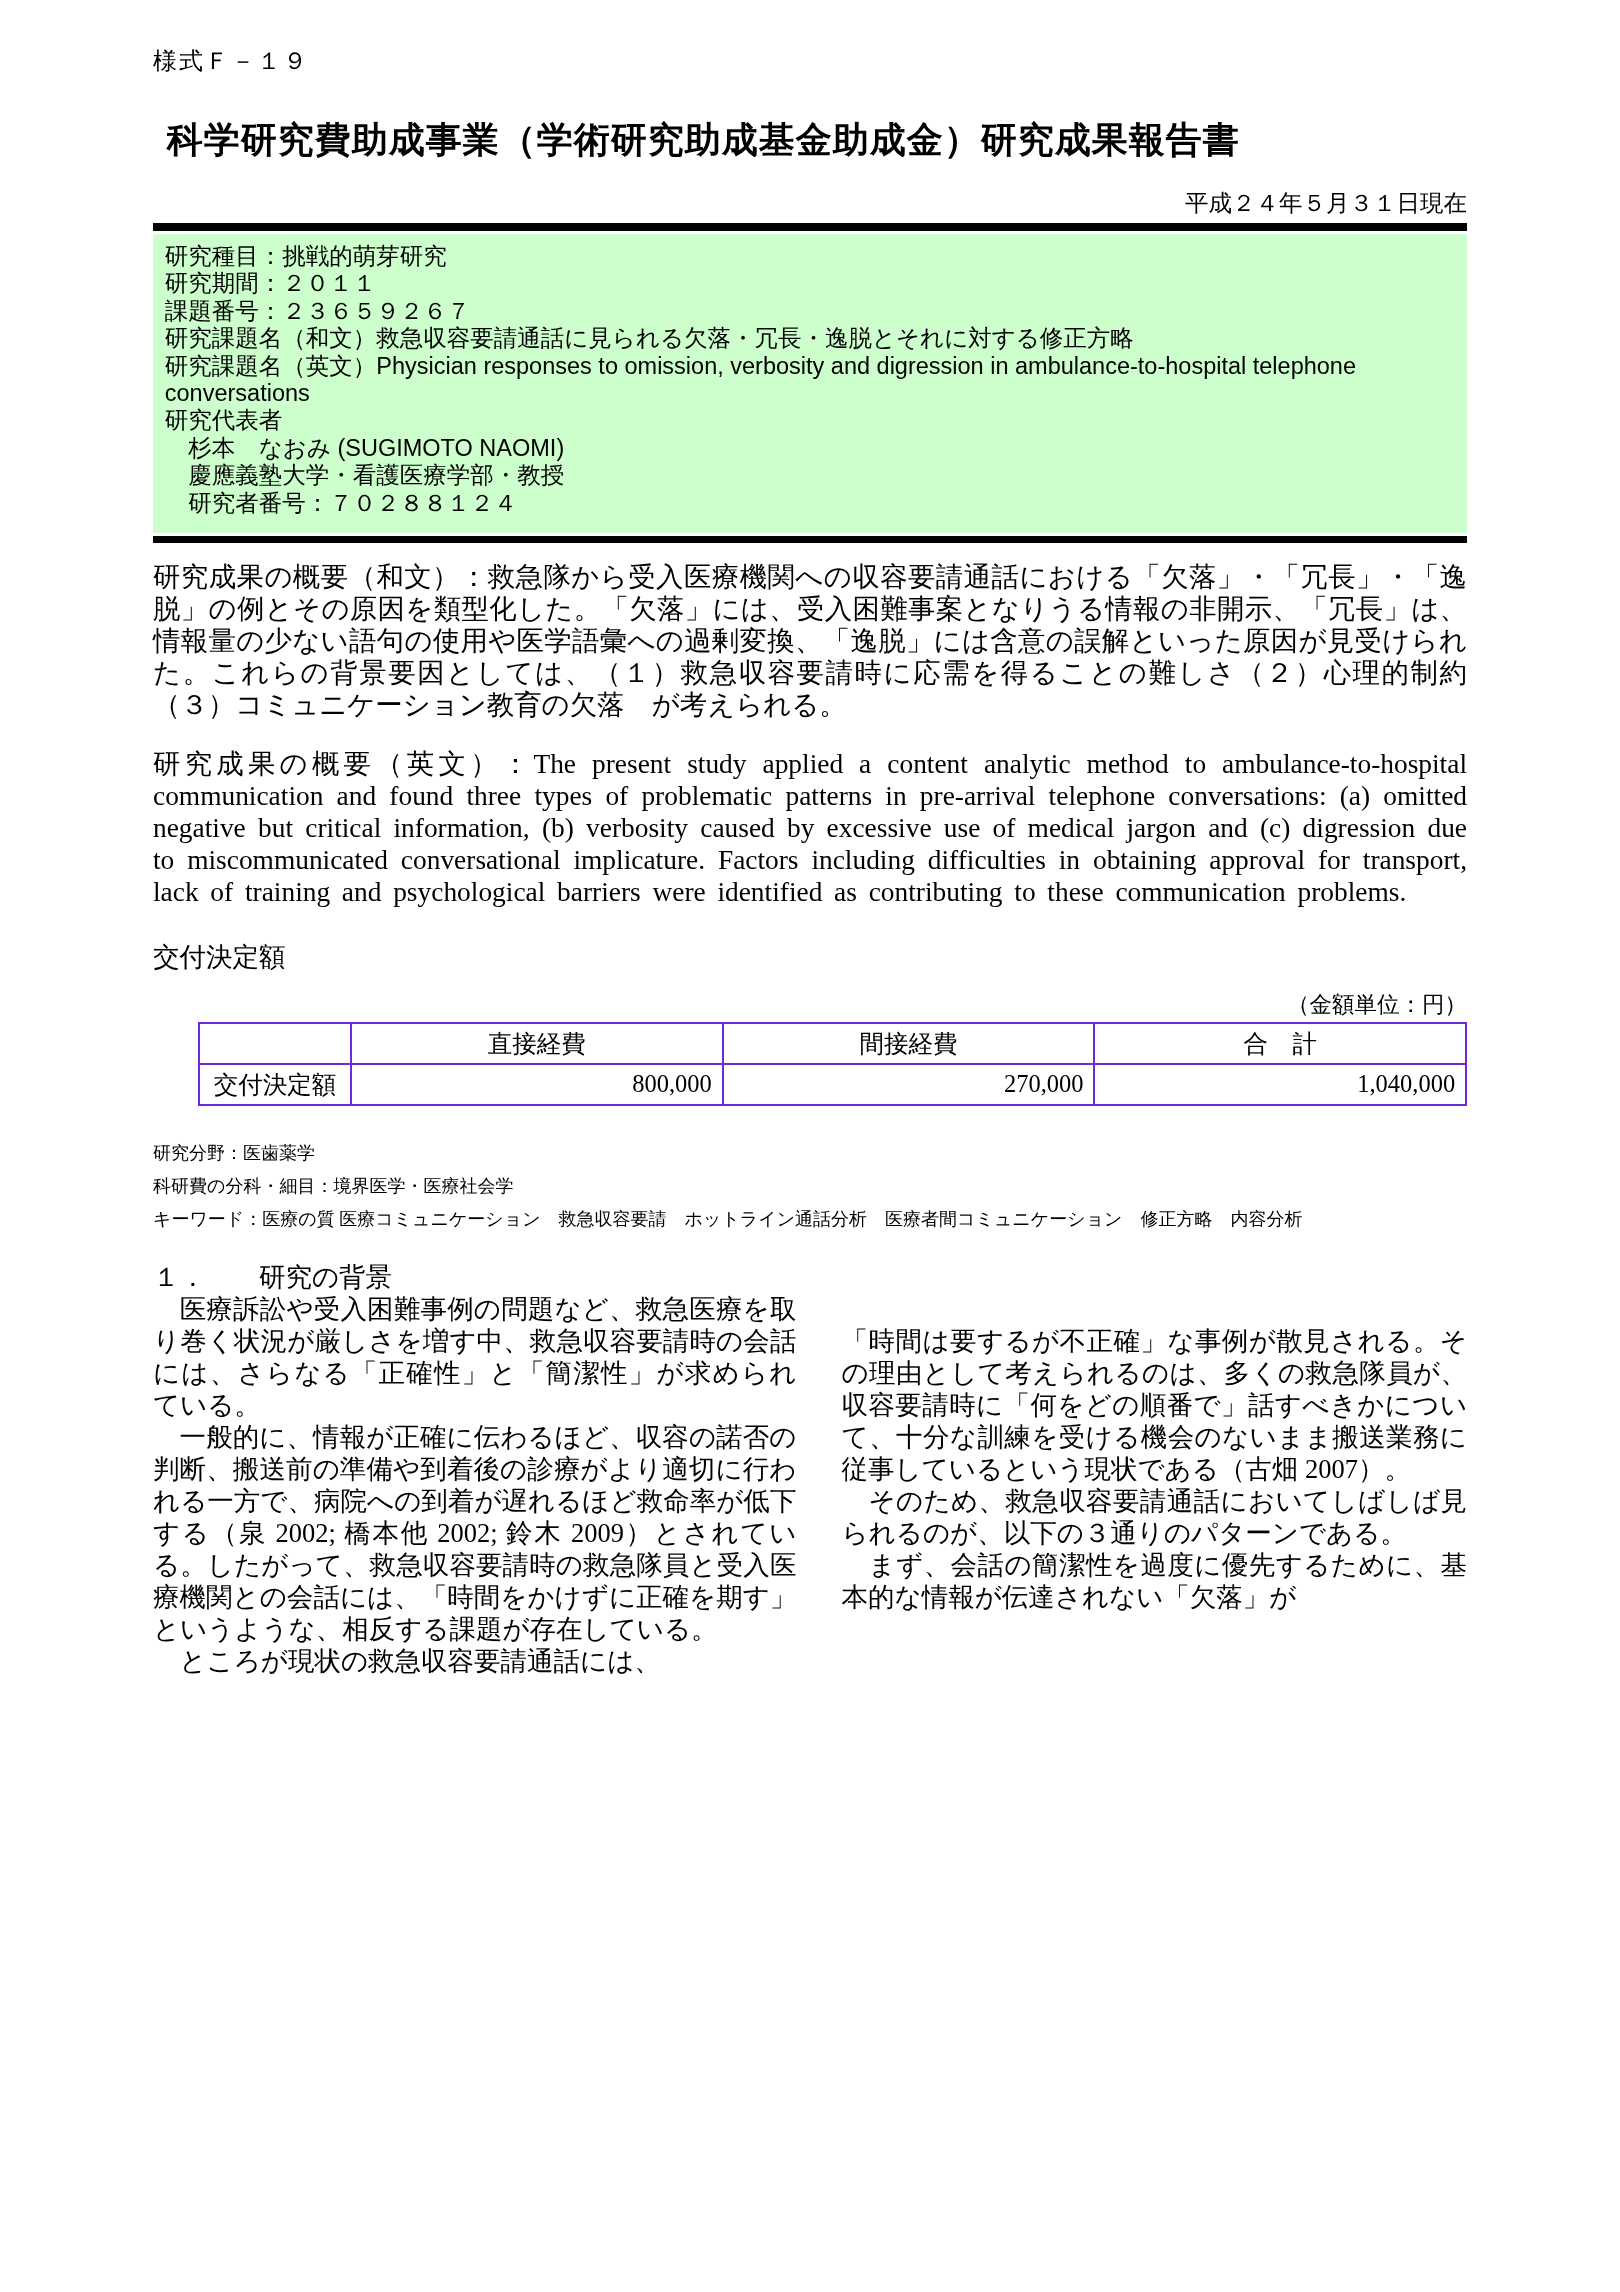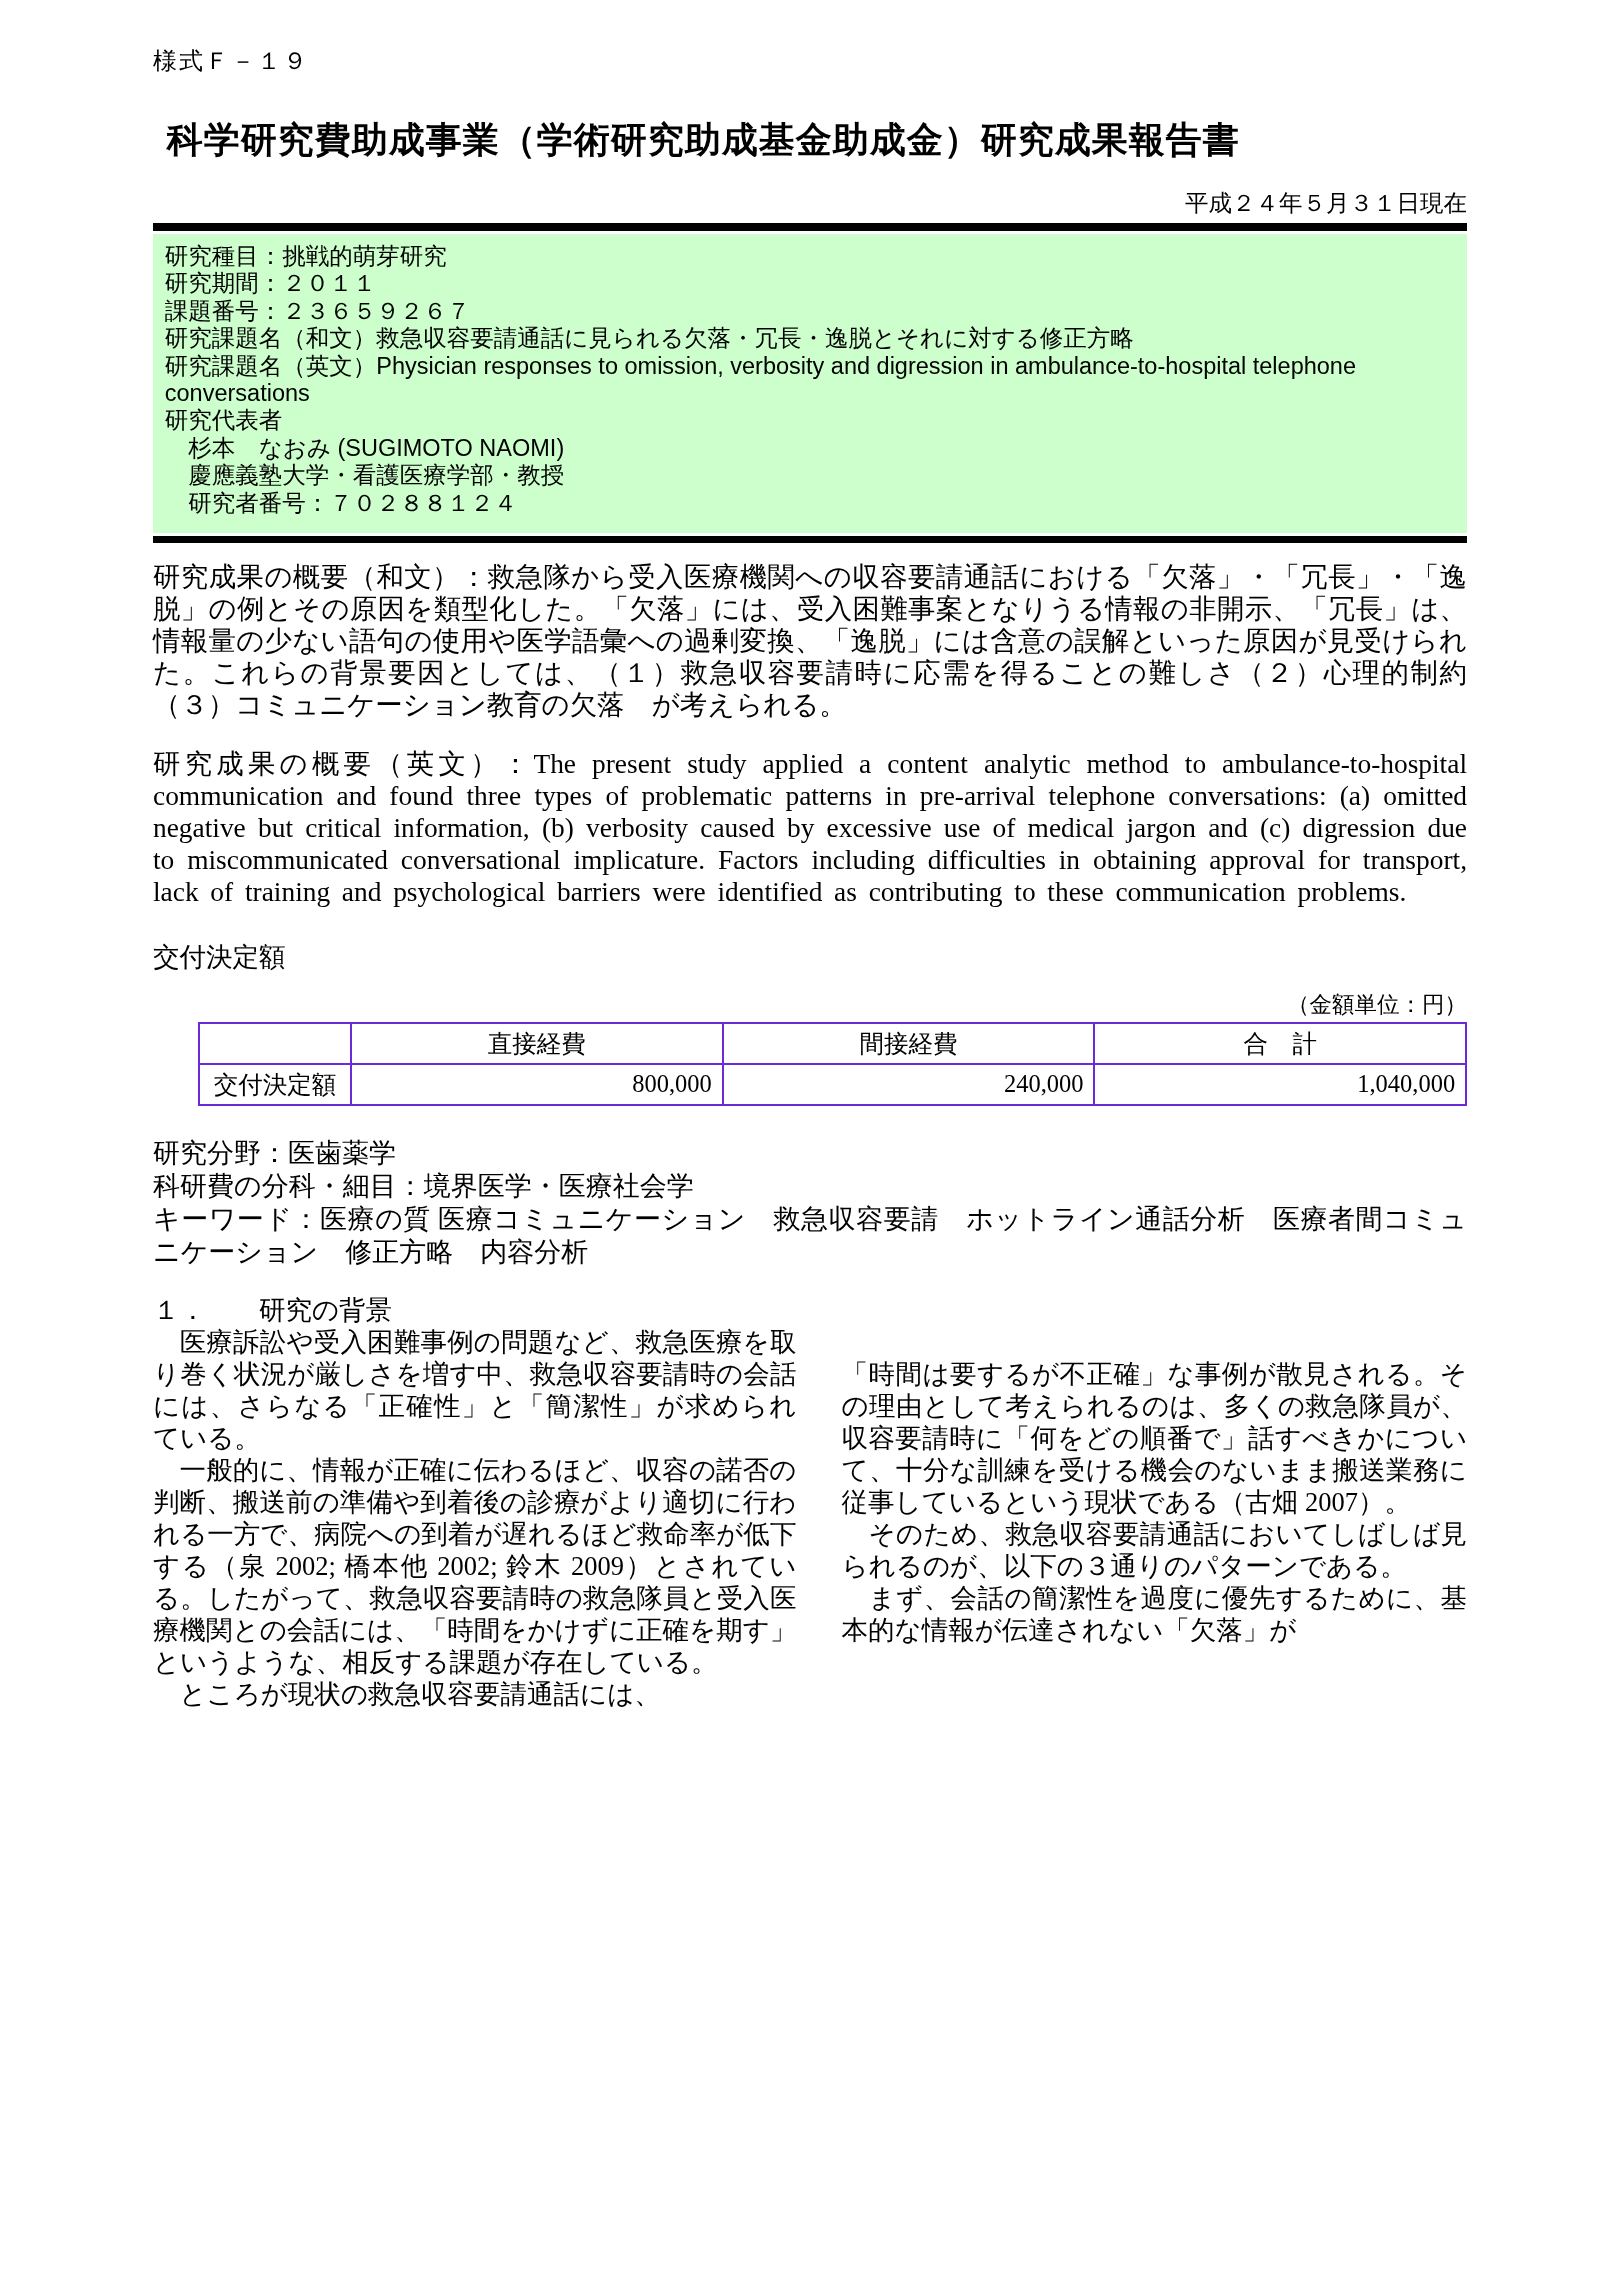--- a/index.html
+++ b/index.html
@@ -74,21 +74,21 @@
     border: 2px solid #6d28d9;
     padding: 2.9px 9.8px;
     height: 37px;
   }
   .grant-table td.row-label { width: 152px; text-align: center; }
   .grant-table td.head { text-align: center; width: calc((100% - 152px) / 3); }
   .grant-table td.num { text-align: right; }
 
   .meta {
     margin-top: 31px;
-    font-size: 27px;
+    font-size: 18px;
     line-height: 33px;
   }
   .meta-line.keywords { text-align: justify; }
 
   .columns {
     margin-top: 25.5px;
     display: flex;
     align-items: center;
   }
   .col {
@@ -140,21 +140,21 @@
     <tbody>
       <tr>
         <td class="row-label"></td>
         <td class="head">直接経費</td>
         <td class="head">間接経費</td>
         <td class="head">合　計</td>
       </tr>
       <tr>
         <td class="row-label">交付決定額</td>
         <td class="num">800,000</td>
-        <td class="num">240,000</td>
+        <td class="num">270,000</td>
         <td class="num">1,040,000</td>
       </tr>
     </tbody>
   </table>
 
   <div class="meta">
     <div class="meta-line">研究分野：医歯薬学</div>
     <div class="meta-line">科研費の分科・細目：境界医学・医療社会学</div>
     <div class="meta-line keywords">キーワード：医療の質 医療コミュニケーション　救急収容要請　ホットライン通話分析　医療者間コミュニケーション　修正方略　内容分析</div>
   </div>

